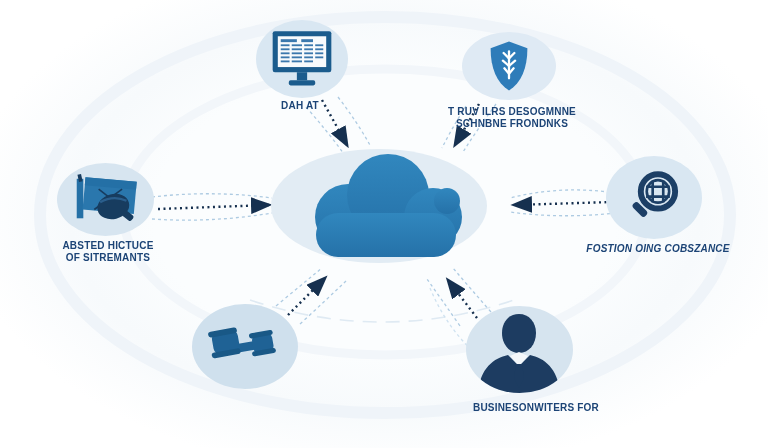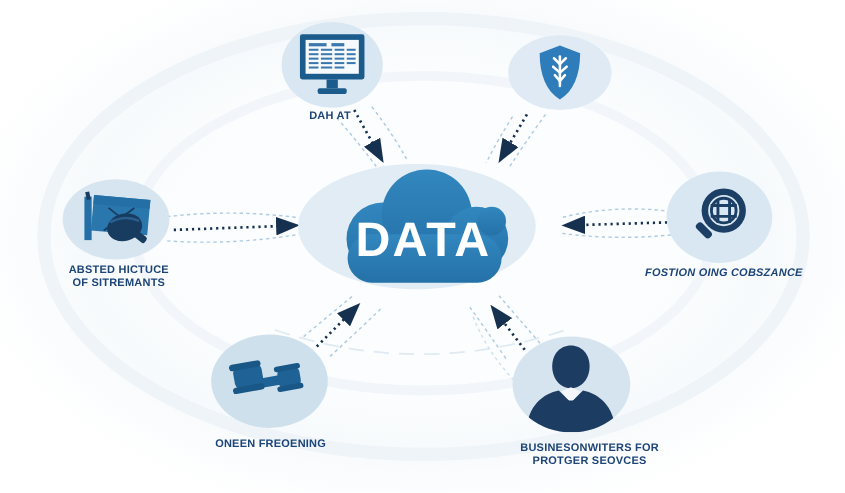--- a/index.html
+++ b/index.html
@@ -110,21 +110,20 @@
           </linearGradient>
         </defs>
         <circle cx="52" cy="66" r="33"></circle>
         <circle cx="92" cy="44" r="41"></circle>
         <circle cx="137" cy="66" r="29"></circle>
         <circle cx="151" cy="50" r="13"></circle>
         <rect x="20" y="62" width="140" height="44" rx="22"></rect>
       </g>
     </svg>
   </div>
-  <div class="cloud-text">DATA</div>
 
   <div class="ellipse n-monitor">
     <svg width="66" height="62" viewBox="0 0 90 84">
       <rect x="5" y="4" width="80" height="56" rx="3" fill="#1b5c8d"></rect>
       <rect x="12" y="11" width="66" height="42" fill="#f7fafc"></rect>
       <g fill="#3b78ad">
         <rect x="16" y="15" width="22" height="4"></rect>
           <rect x="44" y="15" width="16" height="4"></rect>
         <rect x="16" y="22" width="12" height="2.5"></rect>
           <rect x="31" y="22" width="14" height="2.5"></rect>
@@ -159,20 +158,24 @@
         <path d="M30,16 L30,51"></path>
         <path d="M30,25 L23,18"></path>
           <path d="M30,25 L37,18"></path>
         <path d="M30,35 L22,28"></path>
           <path d="M30,35 L38,28"></path>
         <path d="M30,45 L24,38"></path>
           <path d="M30,45 L36,38"></path>
       </g>
     </svg>
   </div>
+  <div class="node-label l-shield">
+    <div>T RUV ILRS DESOGMNNE</div>
+    <div>SCHNBNE FRONDNKS</div>
+  </div>
 
   <div class="ellipse n-records">
     <svg width="74" height="60" viewBox="0 0 100 82">
       <rect x="10" y="12" width="9" height="54" fill="#2470a6"></rect>
       <rect x="12" y="6" width="5" height="10" fill="#173c5f" transform="rotate(-12 14 11)"></rect>
       <polygon points="22,10 92,16 88,60 18,54" fill="#2a77ad"></polygon>
       <polygon points="22,10 92,16 91,27 21,21" fill="#2470a6"></polygon>
       <g stroke="#173c5f" stroke-width="2.2" fill="none">
         <path d="M34,54 L72,26"></path>
         <path d="M40,26 L78,56"></path>
@@ -210,30 +213,28 @@
         <rect x="40" y="38" width="34" height="12" rx="3" fill="#1f6295"></rect>
         <rect x="12" y="18" width="36" height="30" rx="9" fill="#1f6295"></rect>
         <rect x="8" y="15" width="40" height="8" rx="4" fill="#195886"></rect>
         <rect x="8" y="44" width="40" height="8" rx="4" fill="#195886"></rect>
         <rect x="66" y="30" width="28" height="26" rx="8" fill="#1f6295"></rect>
         <rect x="63" y="27" width="33" height="7" rx="3.5" fill="#195886"></rect>
         <rect x="63" y="52" width="33" height="7" rx="3.5" fill="#195886"></rect>
       </g>
     </svg>
   </div>
-  <div class="node-label l-gavel">ONEEN FREOENING</div>
 
   <div class="ellipse n-person">
     <svg width="107" height="87" viewBox="0 0 107 87">
       <g fill="#1d3c61">
         <path d="M53,8 C63,8 70,16 70,27 C70,38 63,47 53,47 C43,47 36,38 36,27 C36,16 43,8 53,8 Z"></path>
         <path d="M12,87 C14,62 28,52 42,49 L53,60 L64,49 C78,52 92,62 94,87 Z"></path>
       </g>
       <polygon points="44,50 53,60 62,50 53,46" fill="#f4f7fa"></polygon>
       <polygon points="50,58 56,58 58,72 53,82 48,72" fill="#1d3c61"></polygon>
     </svg>
   </div>
   <div class="node-label l-person">
     <div>BUSINESONWITERS FOR</div>
-    <div>PROTGER SEOVCES</div>
   </div>
 
 </div>
 
 </body></html>

